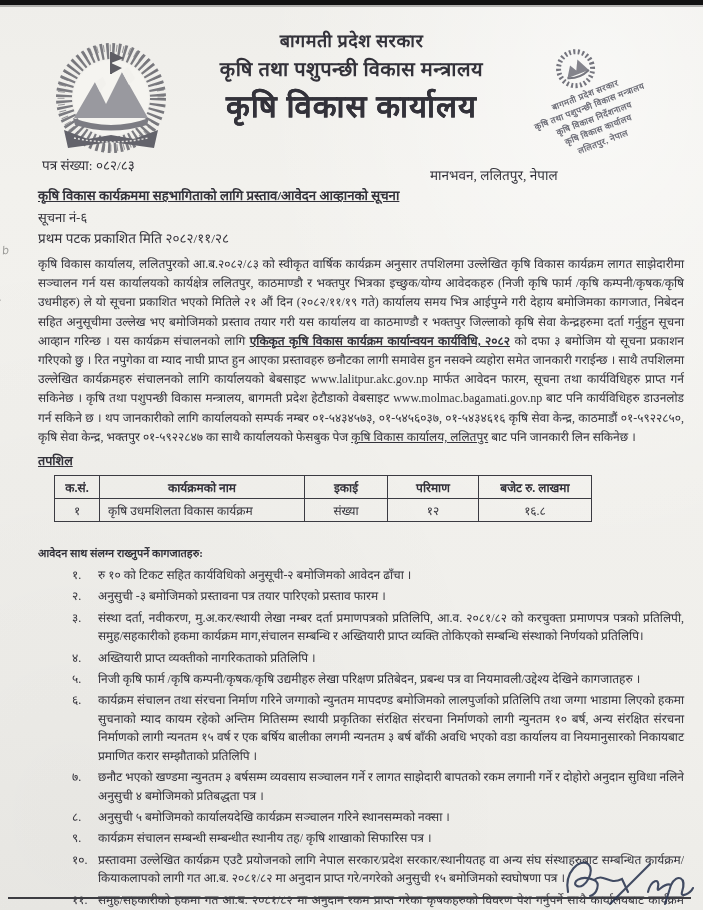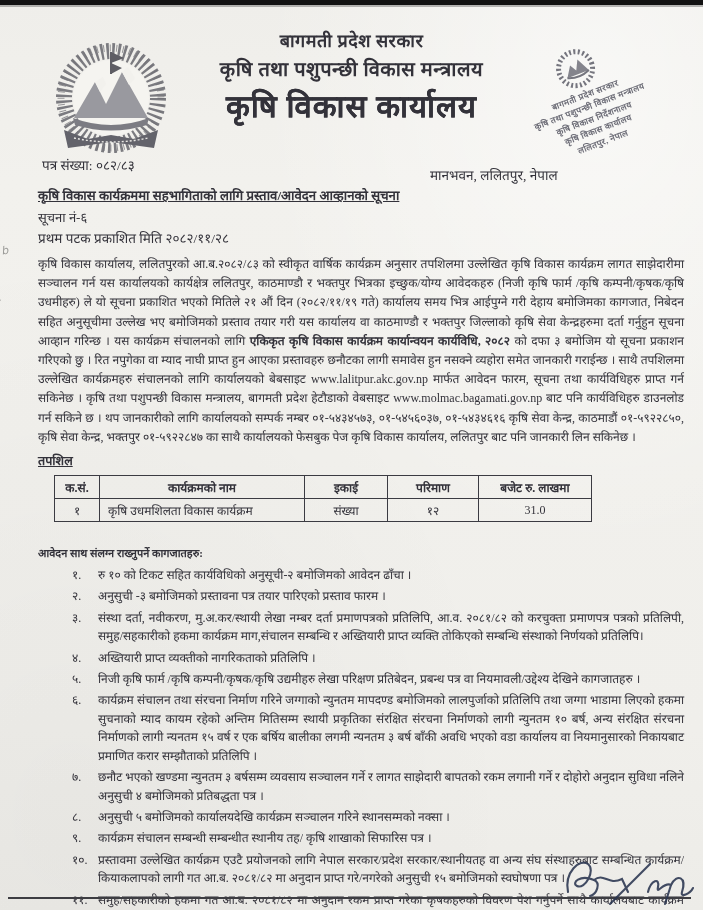--- a/index.html
+++ b/index.html
@@ -34,21 +34,21 @@
   .letter-no{position:absolute;top:156px;left:42px;font-size:13.5px;}
   .address{position:absolute;top:166px;left:430px;font-size:13.5px;}
 
   
   .content{position:absolute;top:186px;left:38px;width:646px;}
   .t-center{text-align:left;}
   .title{font-size:13.2px;font-weight:bold;text-decoration:underline;}
   .notice-no{font-size:13px;margin-top:4px;}
   .published{font-size:13.5px;margin-top:3px;}
   .para{margin-top:8px;font-size:12px;line-height:19.2px;text-align:justify;}
-  .u{}
+  .u{text-decoration:underline;}
   .b{font-weight:bold;}
 
   .sec-head{font-size:12.6px;font-weight:bold;text-decoration:underline;margin-top:5px;}
   table.detail{border-collapse:collapse;margin:6px 0 0 16px;font-size:12px;}
   table.detail th,table.detail td{border:1.6px solid #3b3b42;padding:2px 8px;height:18px;}
   table.detail th{font-weight:bold;text-align:center;}
   table.detail td{text-align:center;}
   table.detail td.name{text-align:left;font-family:Liberation Serif, serif;}
   .c-sn{width:28px;} .c-name{width:188px;} .c-unit{width:66px;} .c-qty{width:74px;} .c-budget{width:96px;}
 
@@ -128,21 +128,21 @@
         <th class="c-name">कार्यक्रमको नाम</th>
         <th class="c-unit">इकाई</th>
         <th class="c-qty">परिमाण</th>
         <th class="c-budget">बजेट रु. लाखमा</th>
       </tr>
       <tr>
         <td>१</td>
         <td class="name">कृषि उधमशिलता विकास कार्यक्रम</td>
         <td>संख्या</td>
         <td>१२</td>
-        <td>31.0</td>
+        <td>१६.८</td>
       </tr>
     </tbody>
       </table>
 
     <div class="docs-head">आवेदन साथ संलग्न राख्नुपर्ने कागजातहरु:</div>
 
     <div class="doc-list">
       <div class="doc-item">
           <span class="num">१.</span>
           <span class="txt">रु १० को टिकट सहित कार्यविधिको अनुसूची-२ बमोजिमको आवेदन ढाँचा ।</span>

